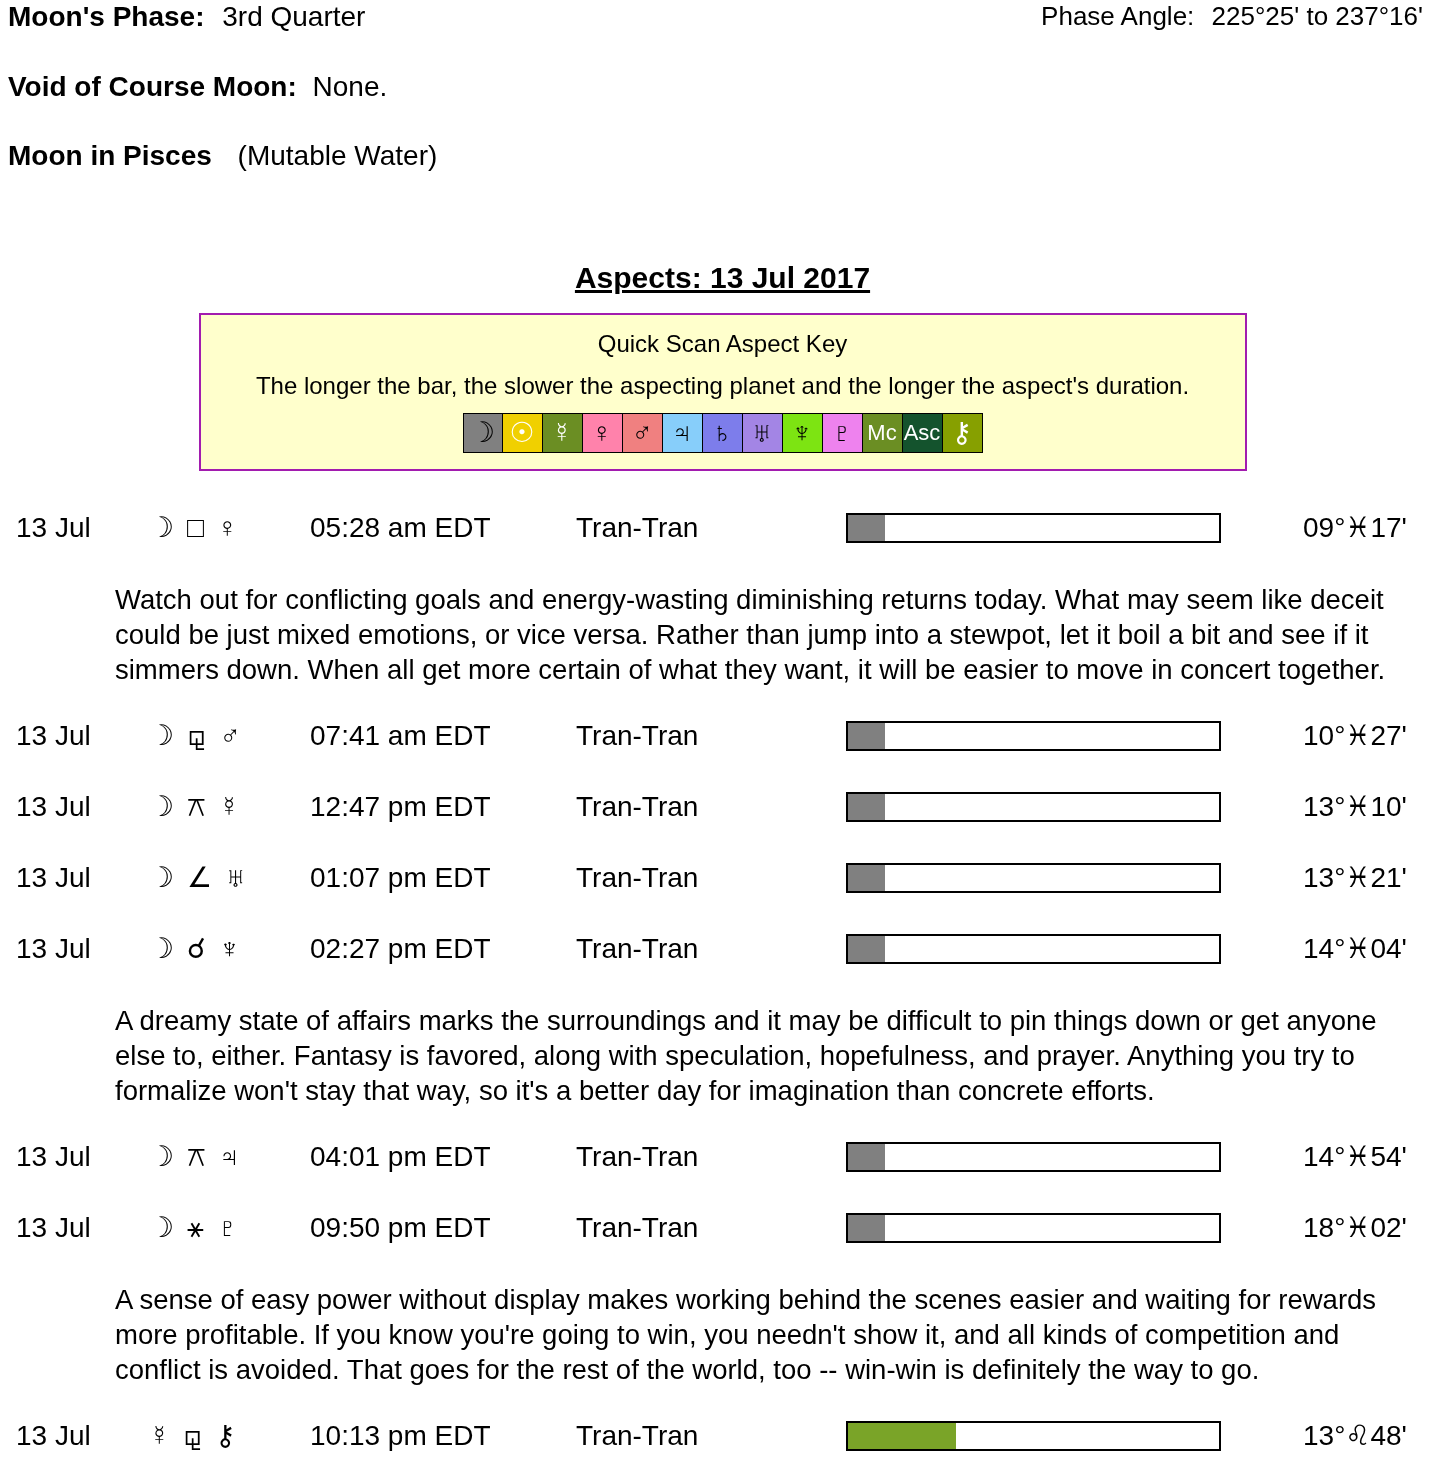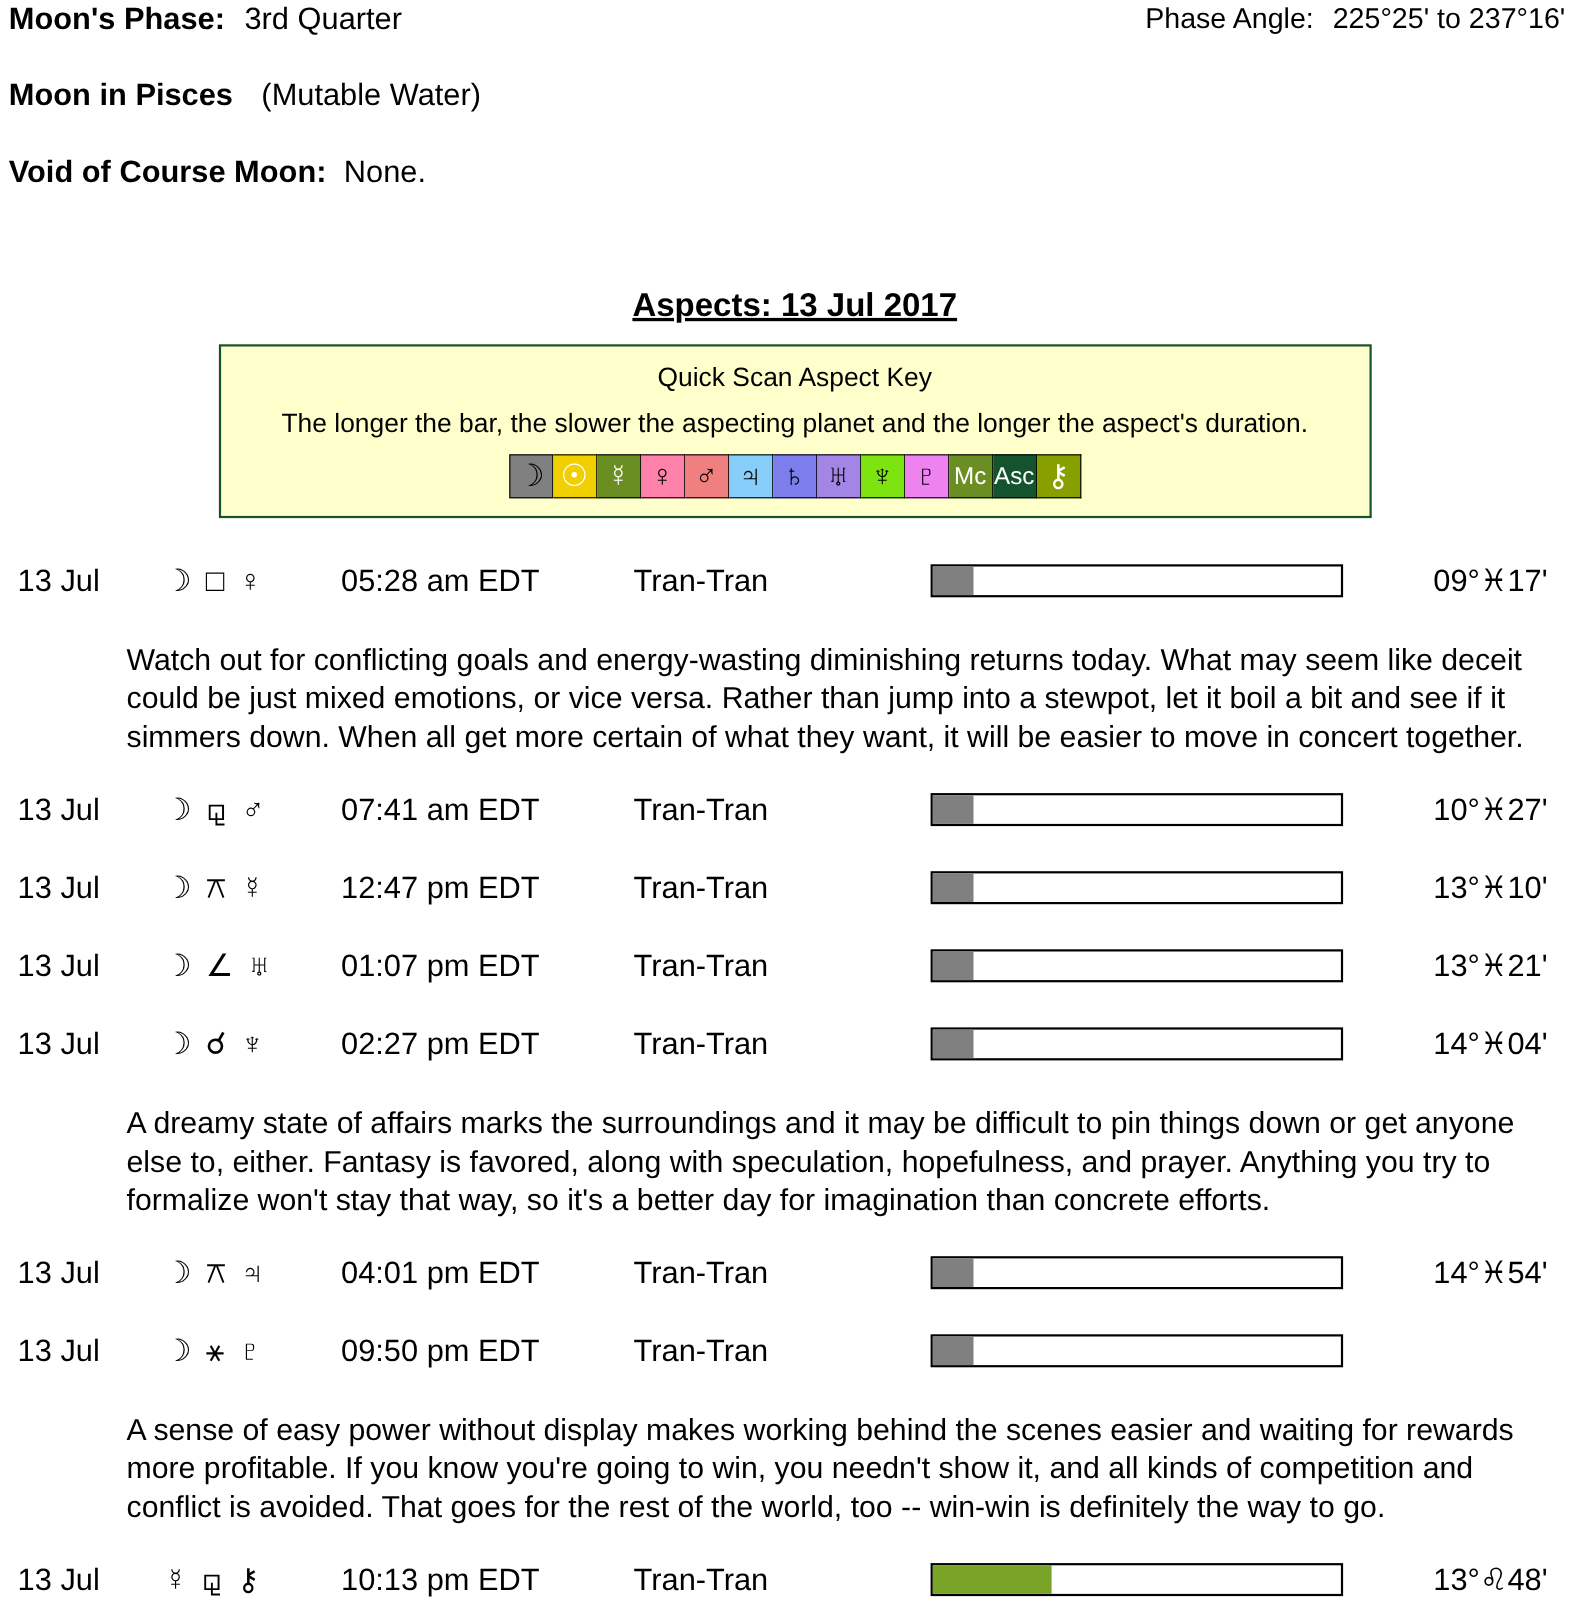--- a/index.html
+++ b/index.html
@@ -13,21 +13,21 @@
   .top-line{display:flex;justify-content:space-between;align-items:flex-start;}
   .hdr-line{font-size:28px;line-height:34px;}
   .b{font-weight:bold;}
   .phase-angle{font-size:26px;line-height:32px;padding-right:14px;}
   .line2{margin-top:35px;}
   .line3{margin-top:36px;}
   
   .aspects-title{margin-top:88px;text-align:center;font-size:30px;font-weight:bold;text-decoration:underline;}
   
   .key-box{
-    width:1044px;margin:18px auto 0 auto;border:2px solid #14532d;
+    width:1044px;margin:18px auto 0 auto;border:2px solid #a21caf;
     text-align:center;padding:10px 0 16px 0;
   }
   .key-title{font-size:24px;line-height:30px;margin-top:4px;}
   .key-subtitle{font-size:24px;line-height:30px;margin-top:12px;}
   .key-strip{display:flex;justify-content:center;margin-top:12px;}
   .key-icon{
     width:40px;height:40px;box-sizing:border-box;border:1px solid #000;
     display:flex;align-items:center;justify-content:center;
     font-size:28px;line-height:40px;
   }
@@ -67,28 +67,28 @@
     <div class="hdr-line">
       <span class="b">Moon's Phase:</span>
       <span style="margin-left:10px;">3rd Quarter</span>
     </div>
     <div class="phase-angle">
       <span>Phase Angle:</span>
       <span style="margin-left:10px;">225°25' to 237°16'</span>
     </div>
   </div>
 
+  <div class="hdr-line line3">
+    <span class="b">Void of Course Moon:</span>
+    <span style="margin-left:8px;">None.</span>
+  </div>
+
   <div class="hdr-line line2">
     <span class="b">Moon in Pisces</span>
     <span style="margin-left:18px;">(Mutable Water)</span>
-  </div>
-
-  <div class="hdr-line line3">
-    <span class="b">Void of Course Moon:</span>
-    <span style="margin-left:8px;">None.</span>
   </div>
 
   <div class="aspects-title">Aspects: 13 Jul 2017</div>
 
   <div class="key-box" style="background-color: rgb(255, 255, 204);">
     <div class="key-title">Quick Scan Aspect Key</div>
     <div class="key-subtitle">The longer the bar, the slower the aspecting planet and the longer the aspect's duration.</div>
     <div class="key-strip">
       <div class="key-icon" style="background-color: rgb(128, 128, 128); color: rgb(0, 0, 0);">☽</div>
       <div class="key-icon" style="background-color: rgb(240, 208, 0); color: rgb(255, 255, 255);">☉</div>
@@ -205,20 +205,21 @@
       <span class="glyphs">
         <span class="glyph">☽</span>
         <span class="glyph">⚹</span>
         <span class="glyph">♇</span>
       </span>
       <span>09:50 pm EDT</span>
       <span>Tran-Tran</span>
       <span class="bar">
           <span class="bar-fill" style="display: block; width: 10%; background-color: rgb(128, 128, 128);"></span>
         </span>
+      <span class="position">18°♓02'</span>
     </div>
     <div class="desc">A sense of easy power without display makes working behind the scenes easier and waiting for rewards more profitable. If you know you're going to win, you needn't show it, and all kinds of competition and conflict is avoided. That goes for the rest of the world, too -- win-win is definitely the way to go.</div>
 
     <div class="aspect-row">
       <span>13 Jul</span>
       <span class="glyphs">
         <span class="glyph">☿</span>
         <span class="glyph">⚼</span>
         <span class="glyph">⚷</span>
       </span>

